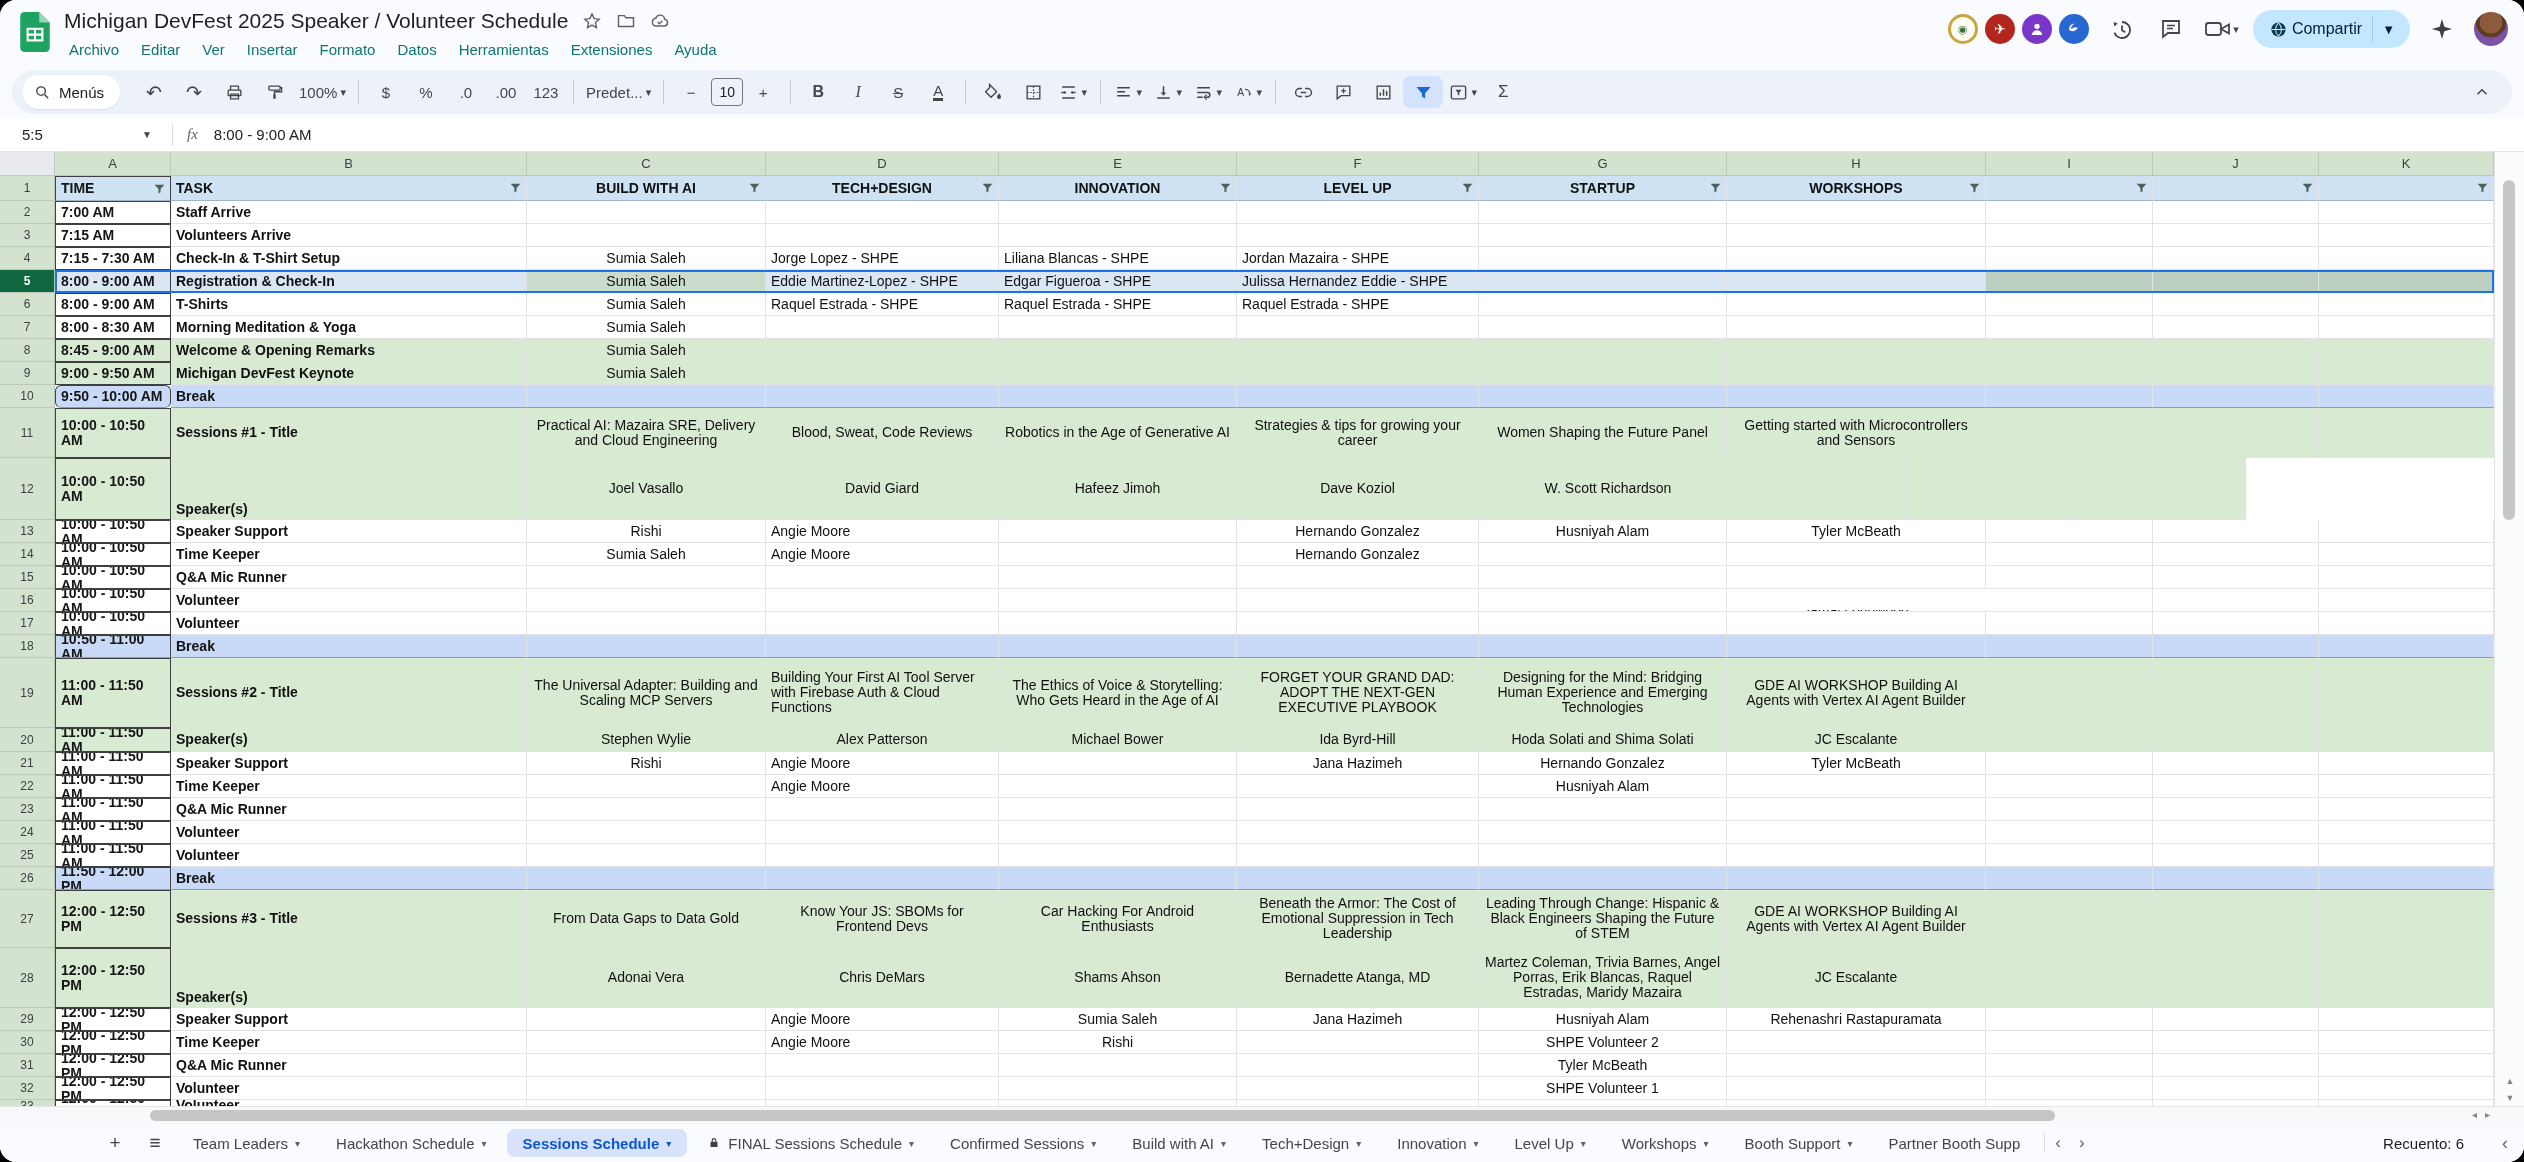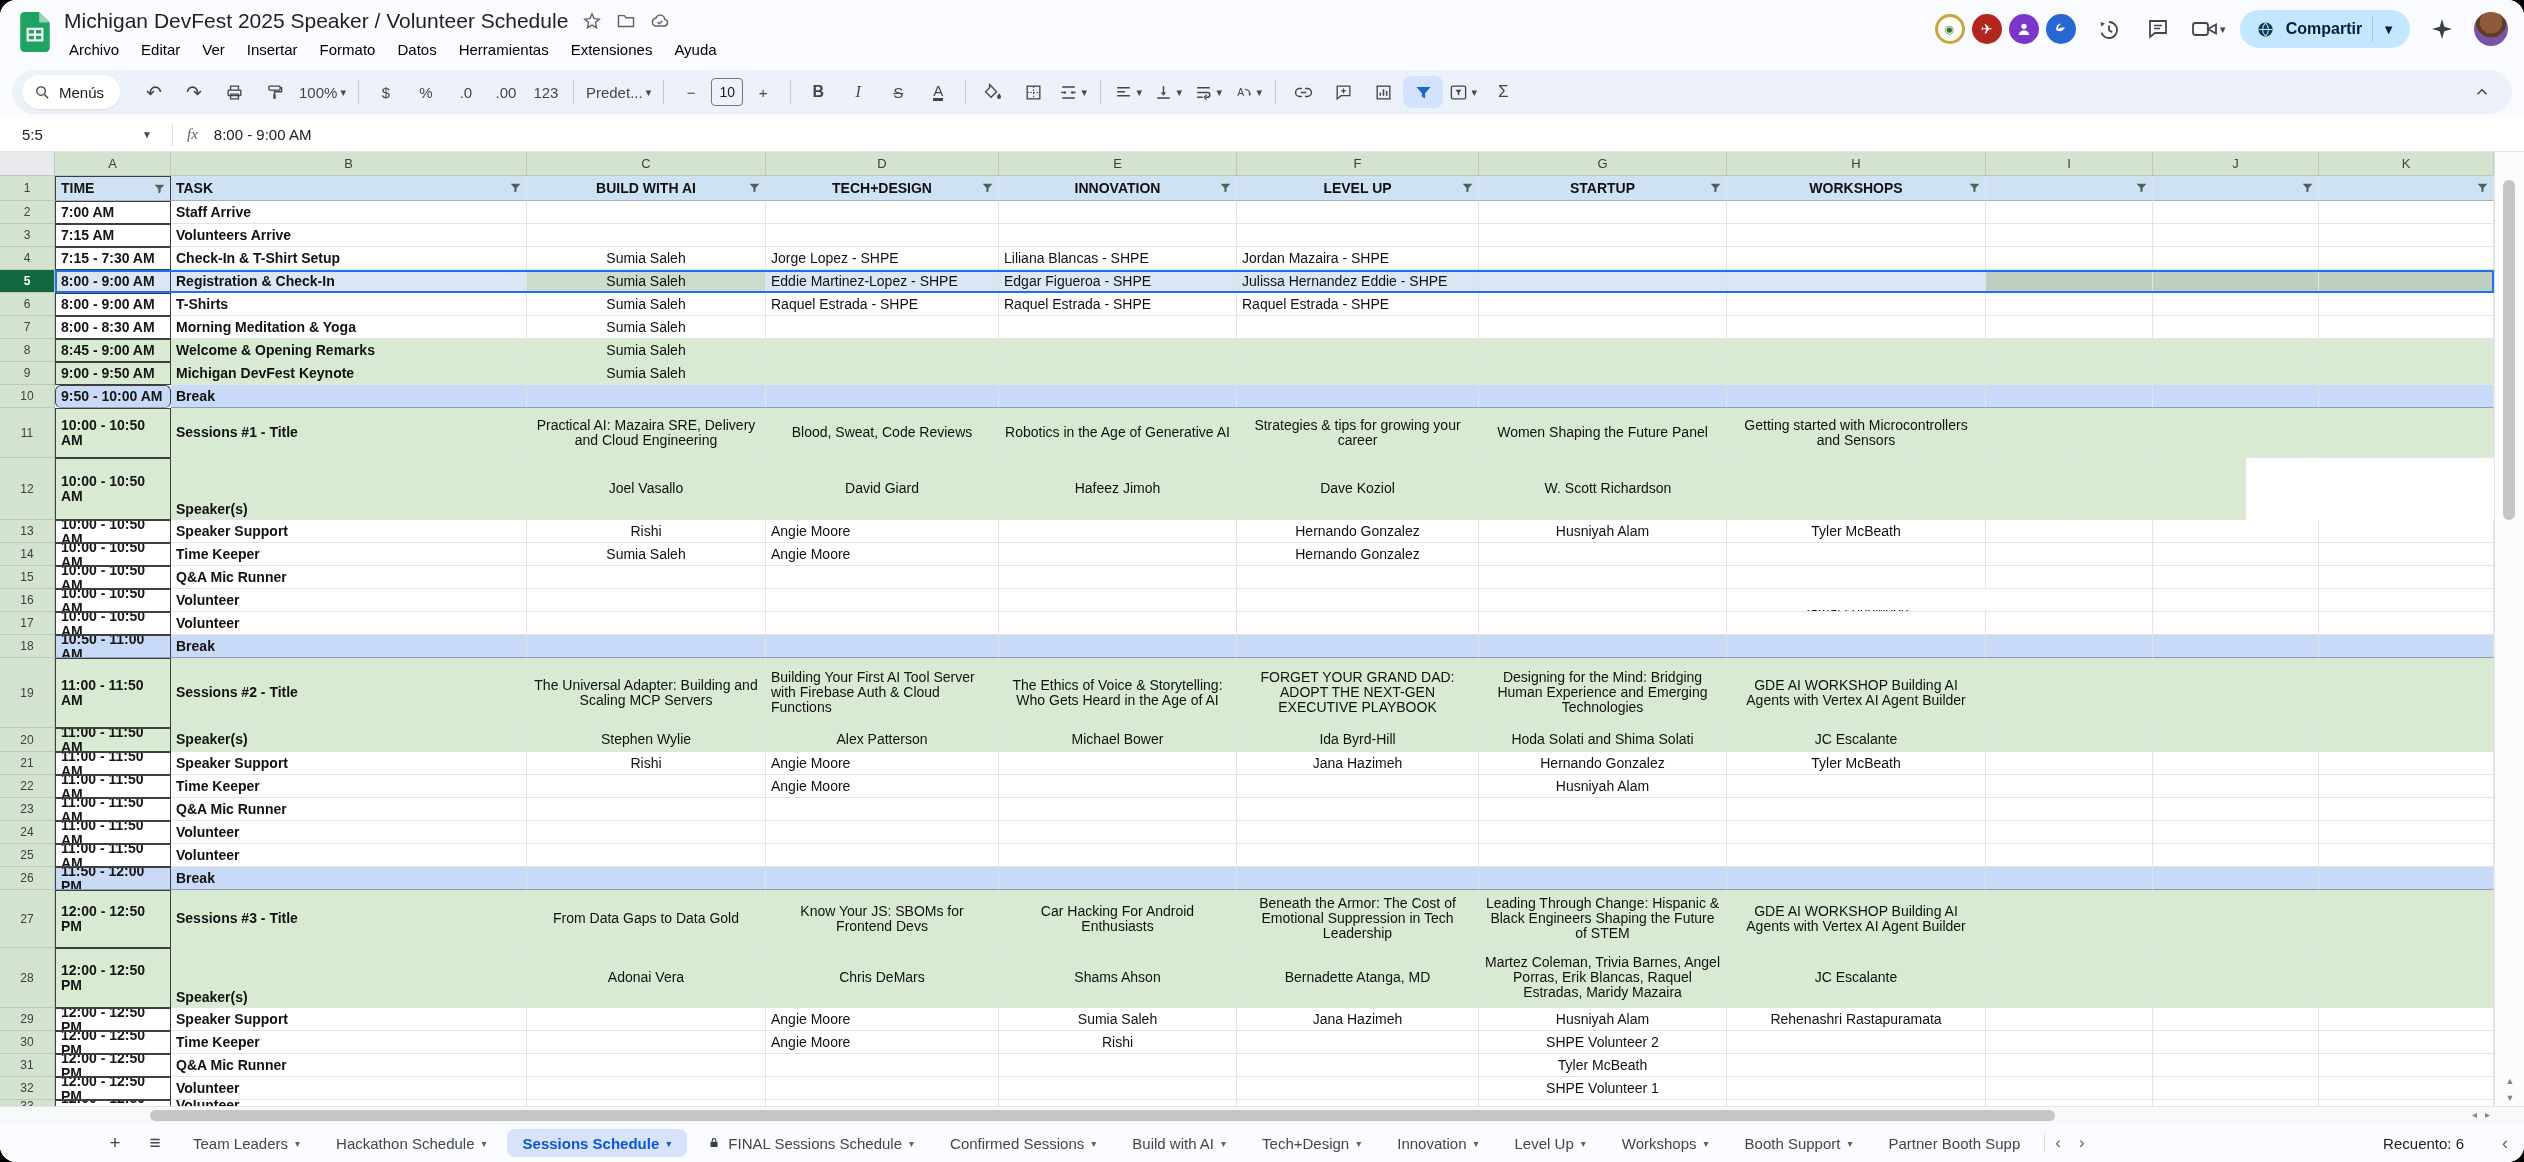--- a/index.html
+++ b/index.html
@@ -6,31 +6,31 @@
   body{font-family:"Liberation Sans","DejaVu Sans",sans-serif;-webkit-font-smoothing:antialiased;}
   .app{position:relative;width:2524px;height:1162px;background:#fff;border-radius:16px;overflow:hidden;}
 
   
   .topbar{position:absolute;left:0;top:0;width:100%;height:66px;background:#fafbfe;}
   .logo{position:absolute;left:20px;top:12px;width:30px;height:40px;}
   .title-row{position:absolute;left:64px;top:9px;display:flex;align-items:center;gap:14px;}
   .doc-title{font-size:21px;color:#1f1f1f;}
   .title-ico{width:20px;height:20px;display:inline-flex;}
   .menu-row{position:absolute;left:60px;top:38px;display:flex;gap:4px;}
-  .menu-item{font-size:15px;color:#000000;padding:3px 9px;border-radius:6px;cursor:default;}
+  .menu-item{font-size:15px;color:#0f766e;padding:3px 9px;border-radius:6px;cursor:default;}
   .topbar-right{position:absolute;right:16px;top:10px;display:flex;align-items:center;gap:14px;}
   .collab{display:flex;gap:7px;align-items:center;}
   .cav{width:30px;height:30px;border-radius:50%;display:flex;align-items:center;justify-content:center;color:#fff;font-size:14px;box-sizing:border-box;}
   .cav1{background:#fdfdf4;border:3px solid #c9a53f;color:#3a6f3a;font-size:11px;}
   .cav2{background:#b3261e;}
   .cav3{background:#7a35c9;}
   .cav4{background:#2767d2;}
   .tb-ico-btn{width:36px;height:36px;display:flex;align-items:center;justify-content:center;border-radius:50%;}
   .share-btn{height:38px;background:var(--share-button-bg,#c2e7ff);border-radius:19px;display:flex;align-items:center;padding:0 6px 0 16px;color:#001d35;}
-  .share-label{font-size:16px;font-weight:700;margin:0 10px 0 11px;}
+  .share-label{font-size:16px;font-weight:400;margin:0 10px 0 4px;}
   .share-div{width:1px;height:26px;background:#a5c8de;}
   .share-caret{padding:0 9px;font-size:13px;color:#001d35;}
   .user-avatar{width:34px;height:34px;border-radius:50%;background:radial-gradient(circle at 50% 30%,#8d5a3b 0 38%,#5e3d28 39% 52%,#7b52a8 53% 100%);}
 
   
   .toolbar-band{position:absolute;left:0;top:66px;width:100%;height:52px;background:#fafbfe;}
   .toolbar{position:absolute;left:12px;right:12px;top:4px;height:44px;background:#edf2fa;border-radius:22px;display:flex;align-items:center;padding:0 10px;box-sizing:border-box;}
   .tbtn{height:32px;min-width:30px;padding:0 5px;display:flex;align-items:center;justify-content:center;border-radius:6px;color:#444746;font-size:15px;gap:3px;}
   .tbtn svg{display:block;}
   .tlabel{font-size:15px;color:#444746;}

